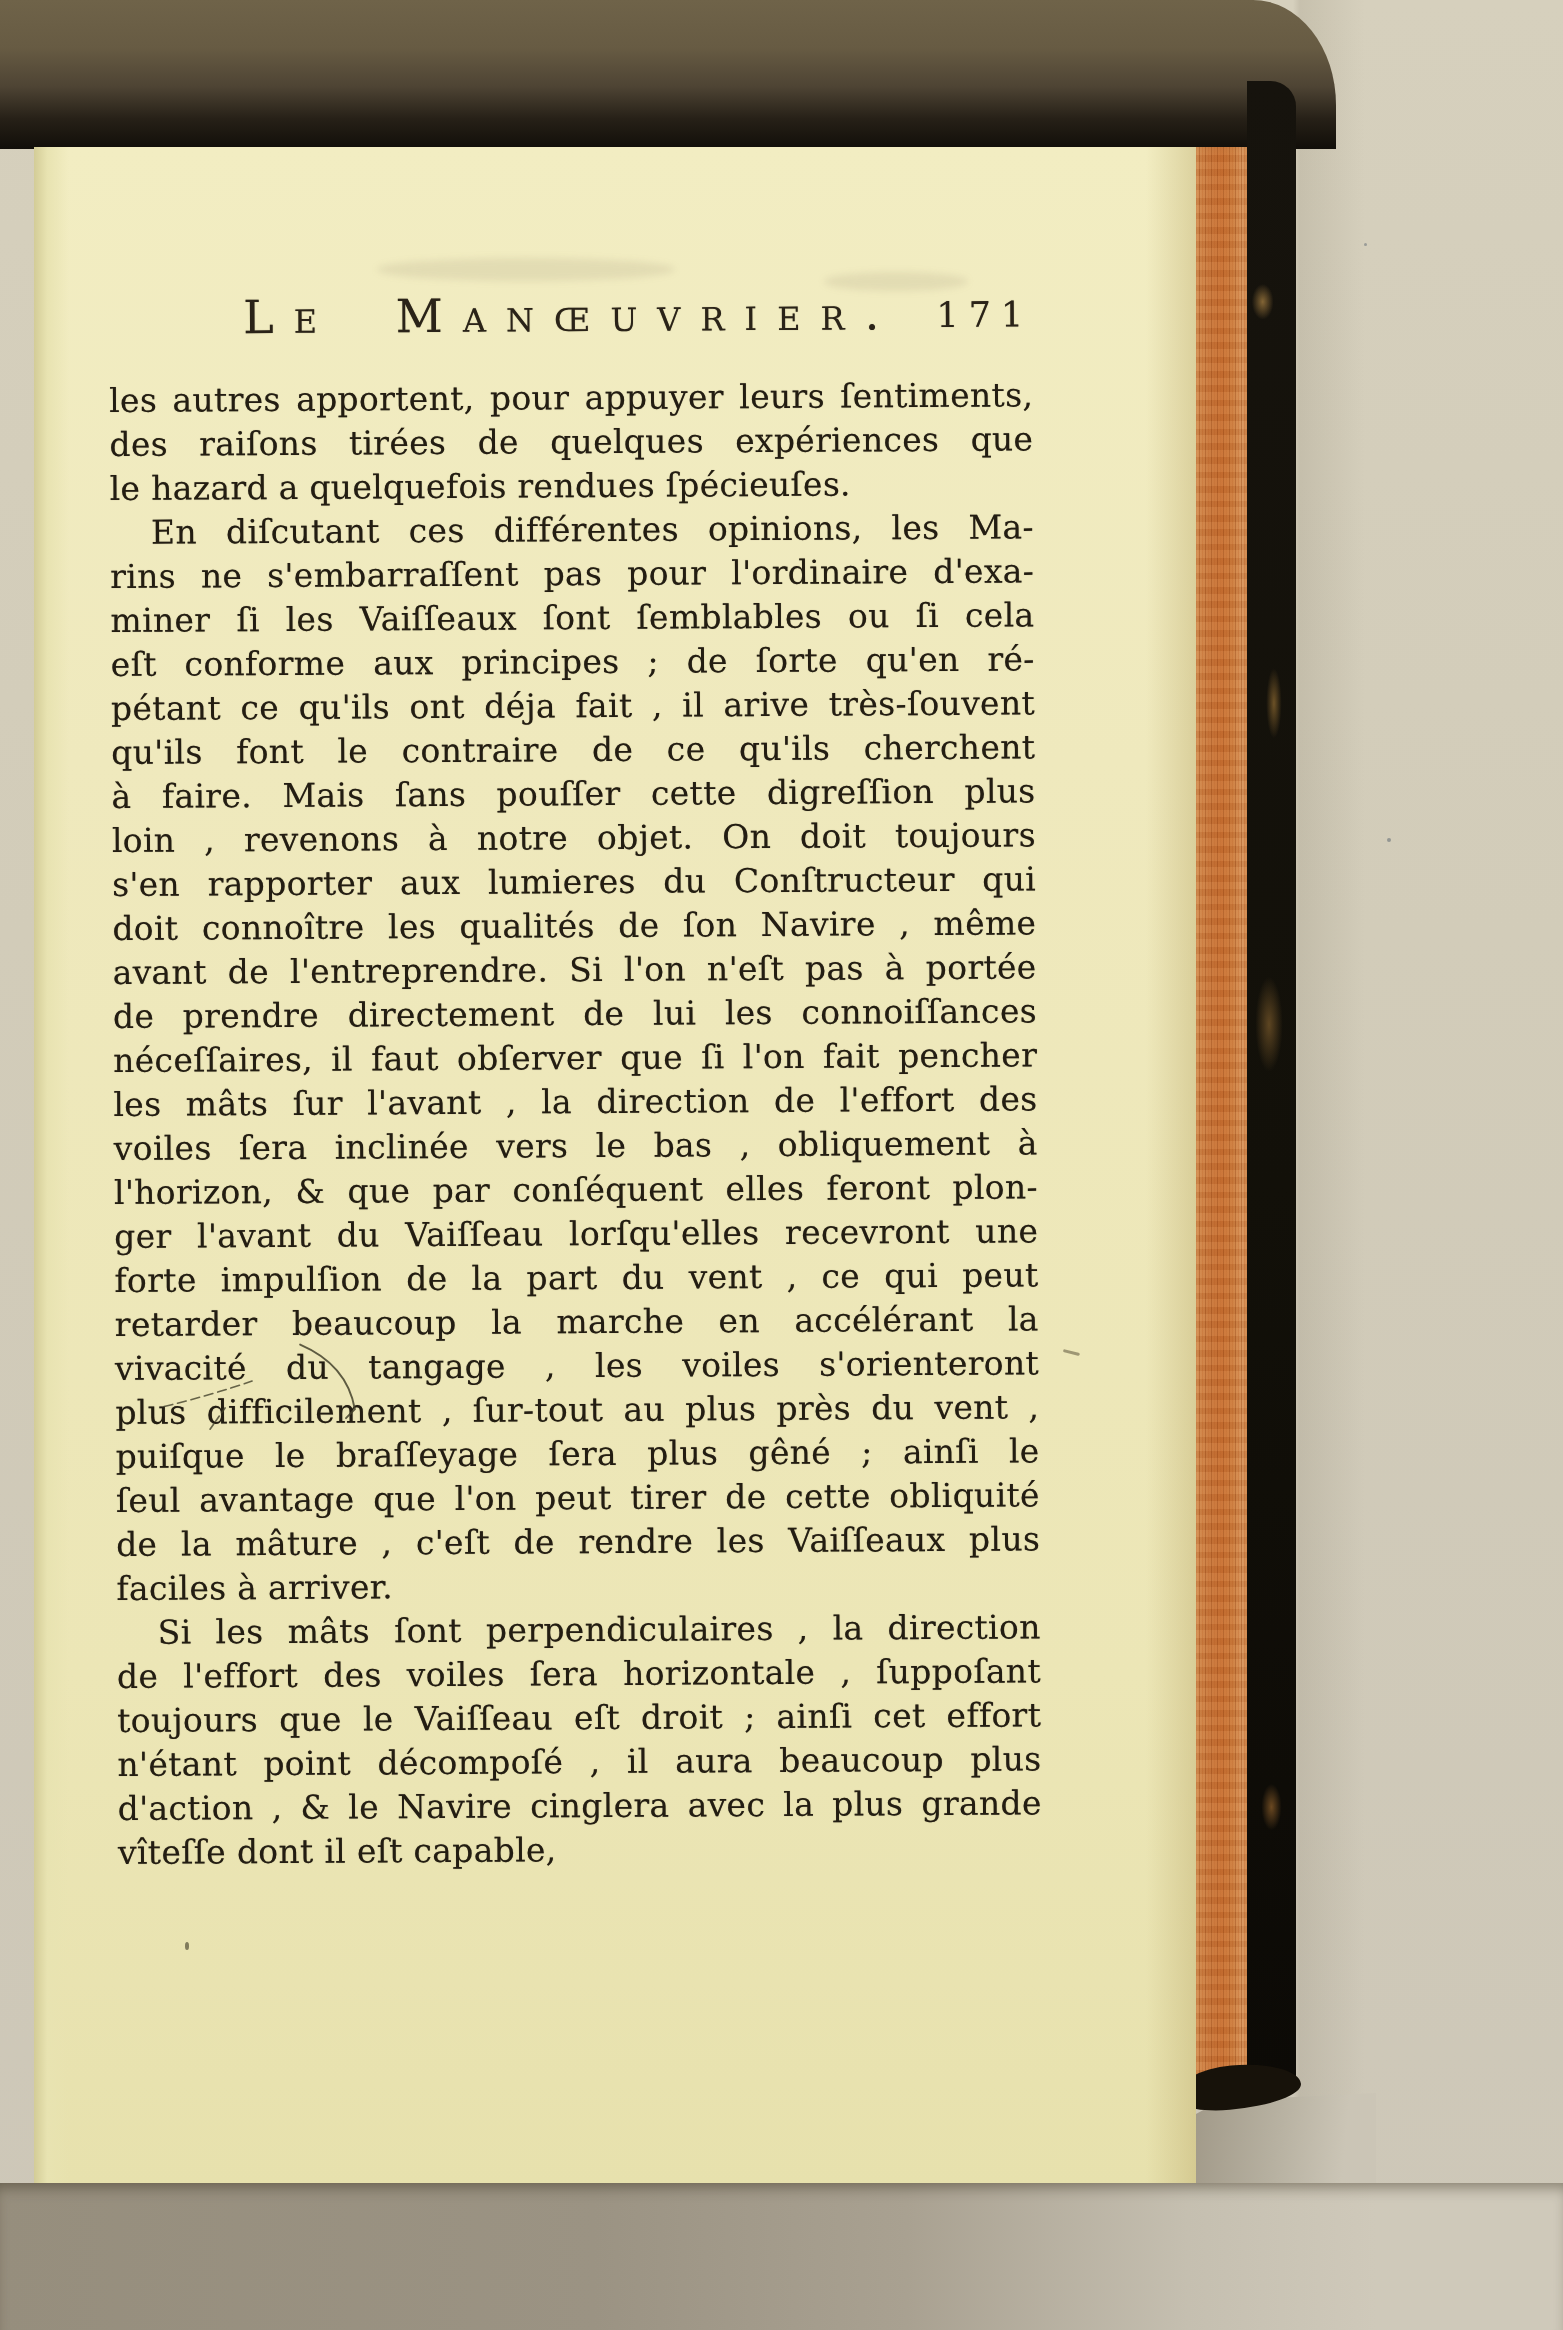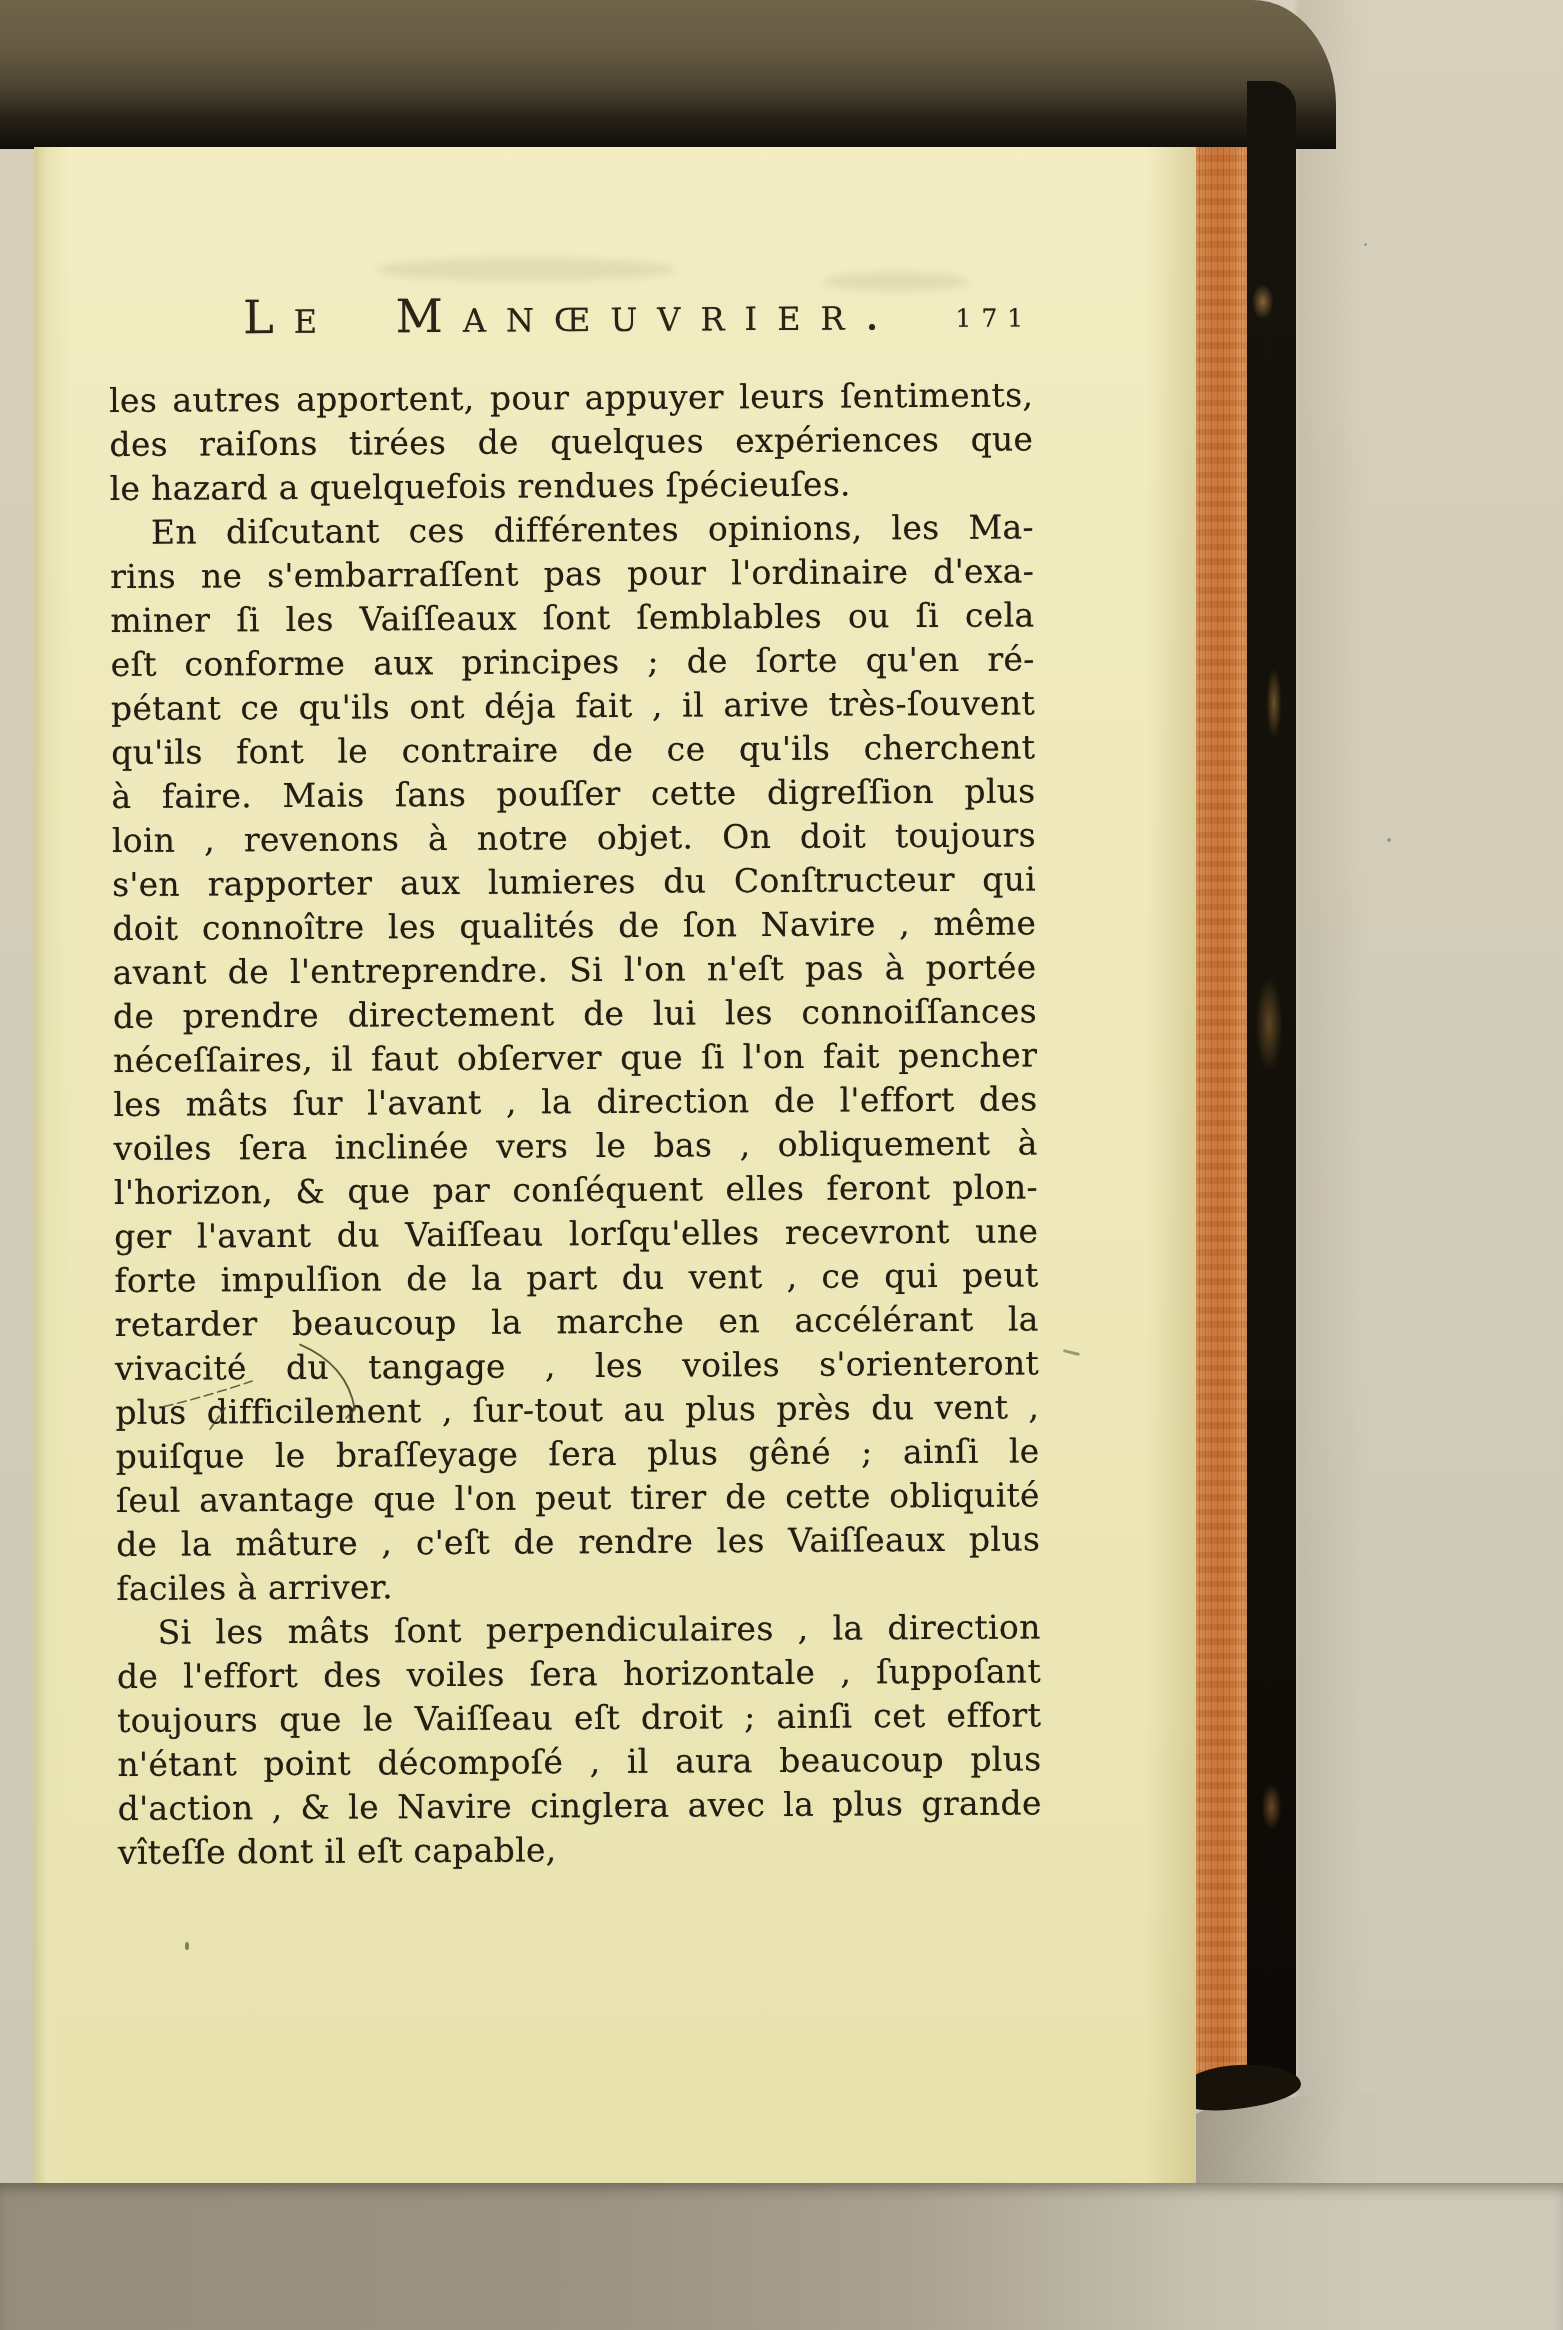--- a/index.html
+++ b/index.html
@@ -66,21 +66,21 @@
     position:absolute; left:75px; top:141px; width:924px; height:72px;
     transform:rotate(-0.35deg); transform-origin:0 0;
   }
   .running-head .title {
     position:absolute; left:50%; top:0; transform:translateX(-50%);
     font-variant:small-caps; font-size:46px; line-height:61px;
     letter-spacing:20px; word-spacing:24px; color:#2a2318; white-space:nowrap;
     text-shadow:0 0 0.8px rgba(40,32,14,0.5);
   }
   .running-head .pagenum {
-    position:absolute; right:0; top:21px; font-size:25px; letter-spacing:10px;
+    position:absolute; right:0; top:12px; font-size:35px; letter-spacing:10px;
     color:#2a2318; text-shadow:0 0 0.8px rgba(40,32,14,0.5);
   }
   .text-block {
     position:absolute; left:75px; top:232px; width:924px;
     transform:rotate(-0.35deg); transform-origin:0 0;
     font-size:33px; line-height:44px; letter-spacing:0.3px;
     text-shadow:0 0 0.7px rgba(35,28,15,0.55);
   }
   .line { white-space:normal; }
   .line.just { text-align:justify; text-align-last:justify; }

